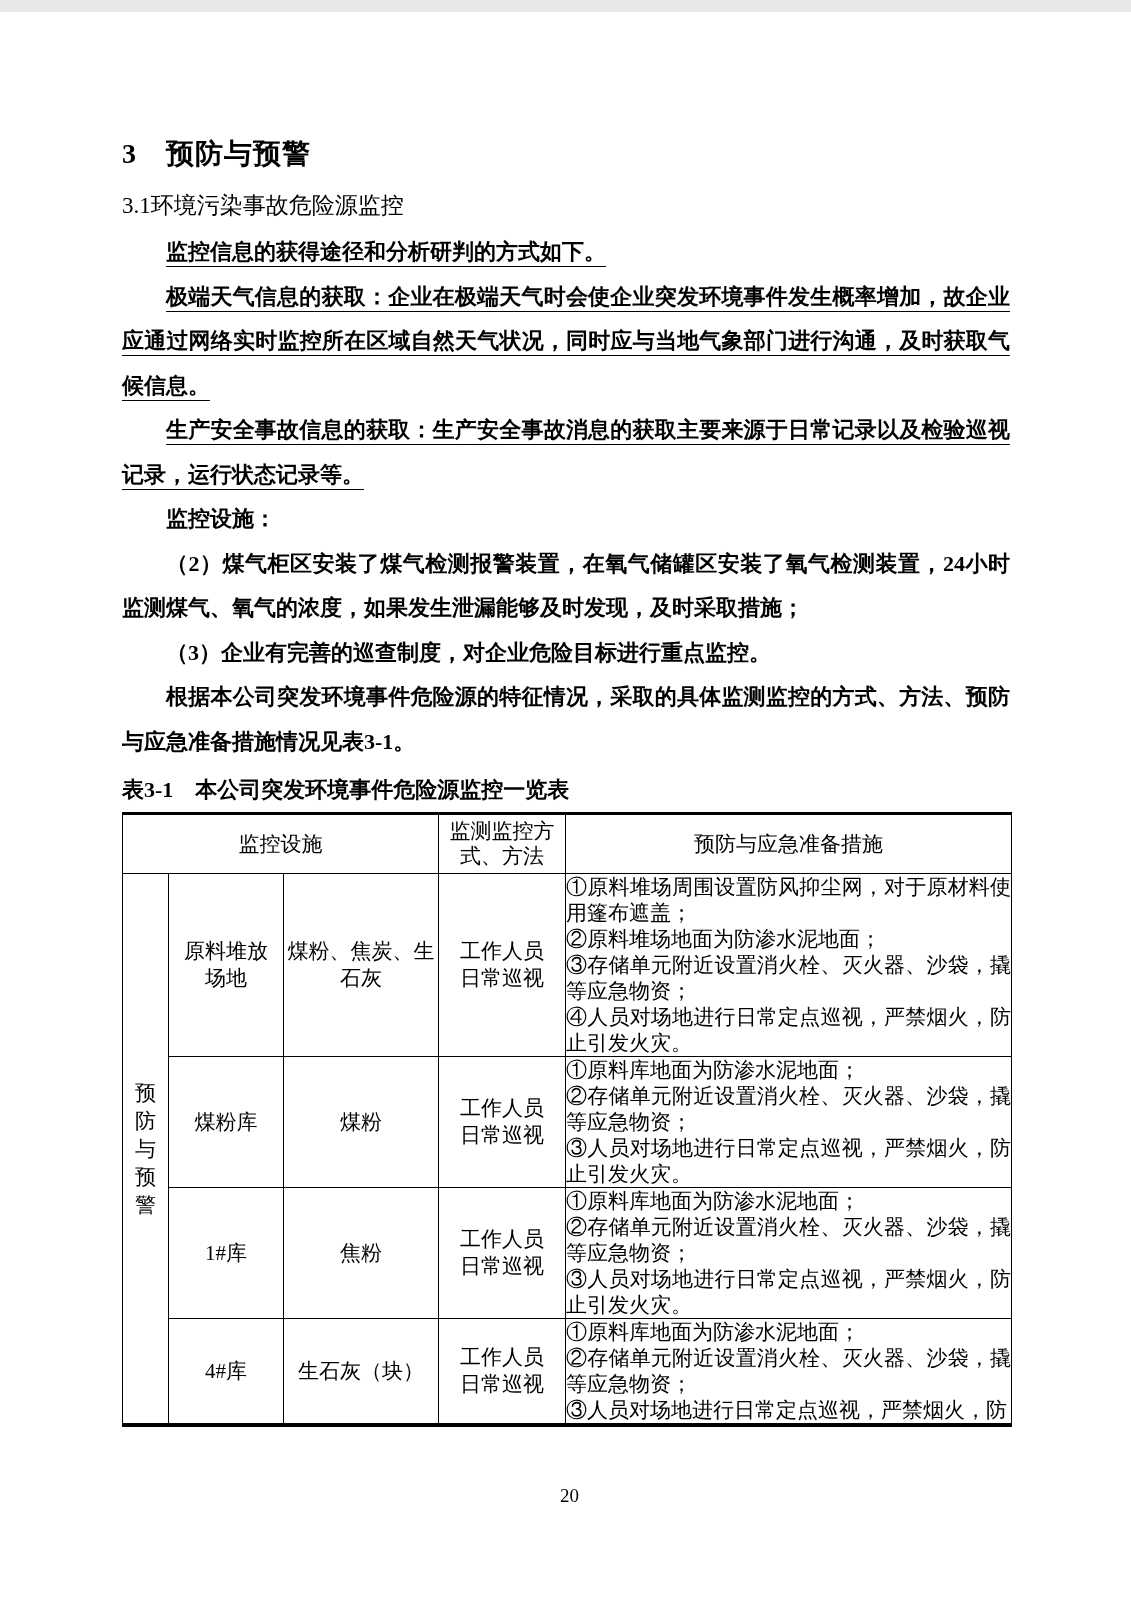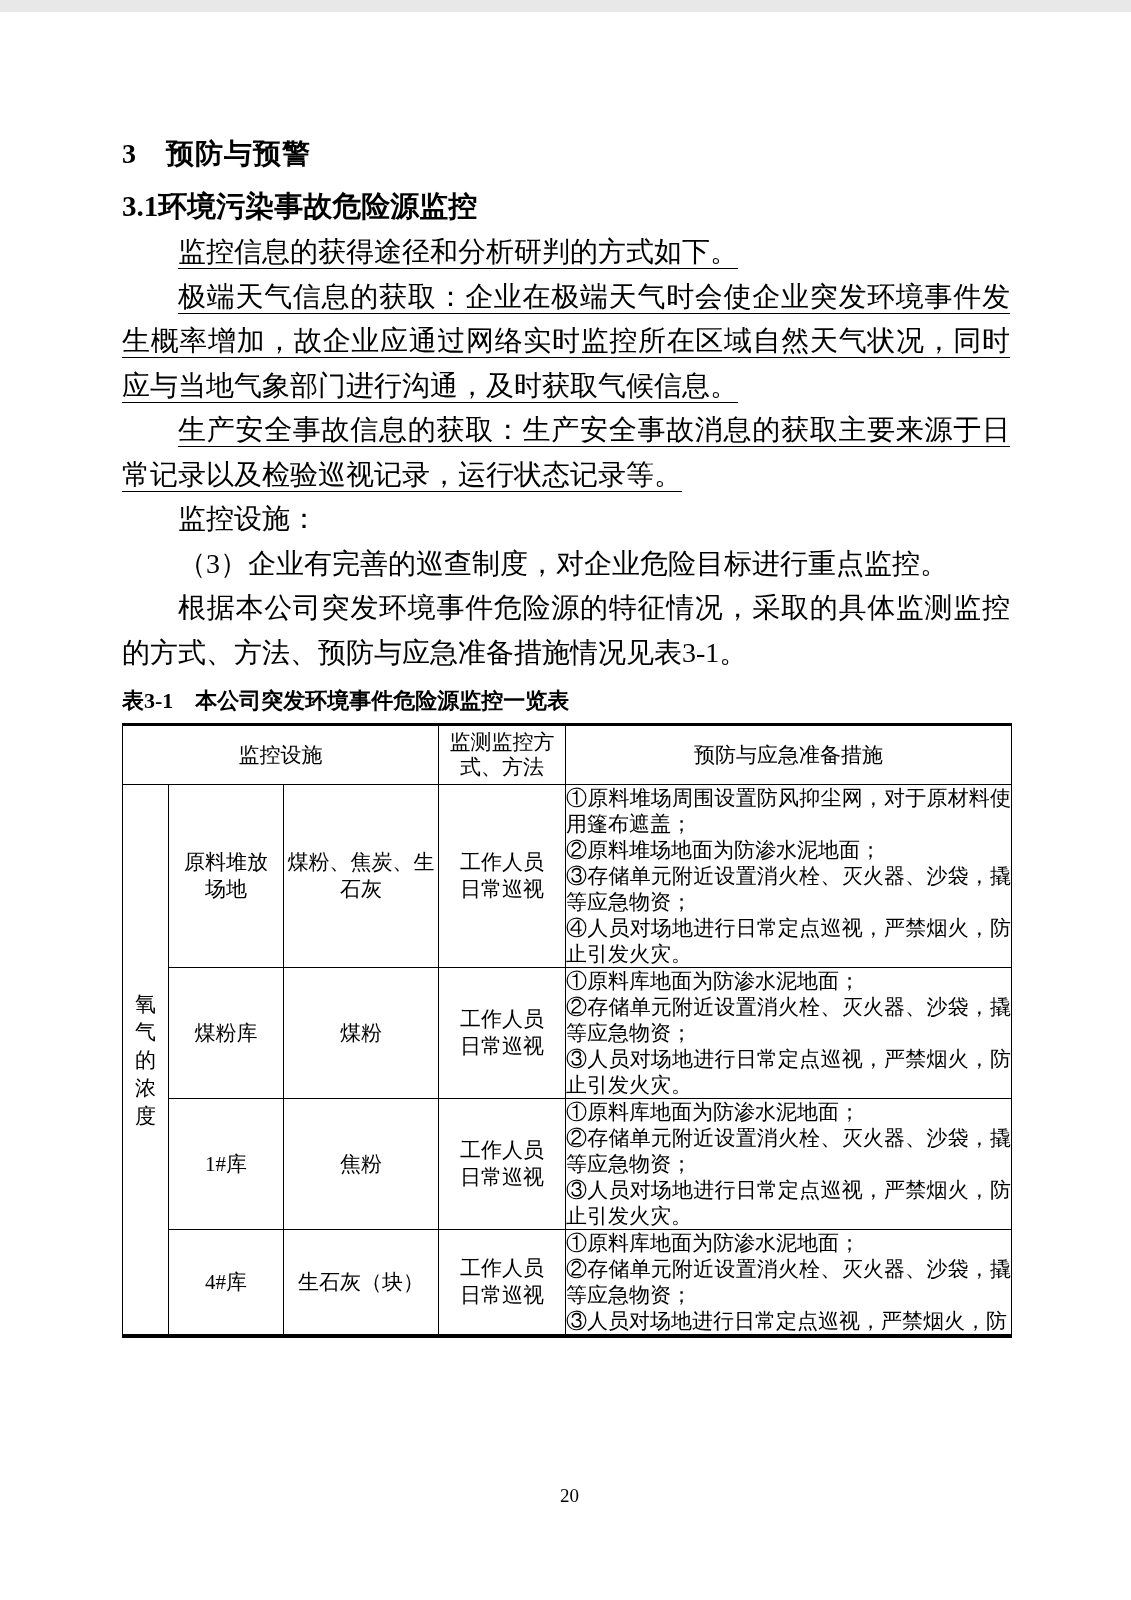--- a/index.html
+++ b/index.html
@@ -19,29 +19,30 @@
     margin:0 121px 0 122px; 
   }
   h1.sec{
     margin:122px 0 0 0;
     font-size:28px;line-height:40px;
     font-weight:bold;
     letter-spacing:1px;
   }
   h2.subsec{
     margin:14px 0 6px 0;
-    font-size:29px;line-height:36px;
-    font-weight:bold;
+    font-size:23px;line-height:36px;
+    font-weight:normal;
   }
   .paras p{
     margin:0;
-    font-size:28px;
+    font-size:22px;
     line-height:44.5px;
     text-align:justify;
     text-indent:2em;
+    font-weight:bold;
   }
   .paras p.ul{
     text-decoration:underline;
     text-underline-offset:7px;
     text-decoration-thickness:1px;
   }
   .tbl-title{
     margin:10px 0 6px 0;
     font-size:22px;line-height:32px;
     font-weight:bold;
@@ -110,20 +111,21 @@
   <div class="content">
 
     <h1 class="sec">3　预防与预警</h1>
     <h2 class="subsec">3.1环境污染事故危险源监控</h2>
 
     <div class="paras">
       <p class="ul">监控信息的获得途径和分析研判的方式如下。</p>
       <p class="ul">极端天气信息的获取：企业在极端天气时会使企业突发环境事件发生概率增加，故企业应通过网络实时监控所在区域自然天气状况，同时应与当地气象部门进行沟通，及时获取气候信息。</p>
       <p class="ul">生产安全事故信息的获取：生产安全事故消息的获取主要来源于日常记录以及检验巡视记录，运行状态记录等。</p>
       <p>监控设施：</p>
+      <p>（2）煤气柜区安装了煤气检测报警装置，在氧气储罐区安装了氧气检测装置，24小时监测煤气、氧气的浓度，如果发生泄漏能够及时发现，及时采取措施；</p>
       <p>（3）企业有完善的巡查制度，对企业危险目标进行重点监控。</p>
       <p>根据本公司突发环境事件危险源的特征情况，采取的具体监测监控的方式、方法、预防与应急准备措施情况见表3-1。</p>
     </div>
 
     <div class="tbl-title">表3-1　本公司突发环境事件危险源监控一览表</div>
 
     <table class="monitor">
       <colgroup>
         <col style="width:46px">
           <col style="width:115px">
@@ -136,21 +138,21 @@
           <th colspan="3">监控设施</th>
           <th class="th-method">
             <div>监测监控方式、方法</div>
           </th>
           <th>预防与应急准备措施</th>
         </tr>
       </thead>
       <tbody>
         <tr>
           <td class="cell-group" rowspan="4">
-            <div class="vert">氧气的浓度</div>
+            <div class="vert">预防与预警</div>
           </td>
           <td class="cell-unit">
               <div>原料堆放场地</div>
             </td>
           <td class="cell-material">
               <div>煤粉、焦炭、生石灰</div>
             </td>
           <td class="cell-method">
               <div>工作人员日常巡视</div>
             </td>

